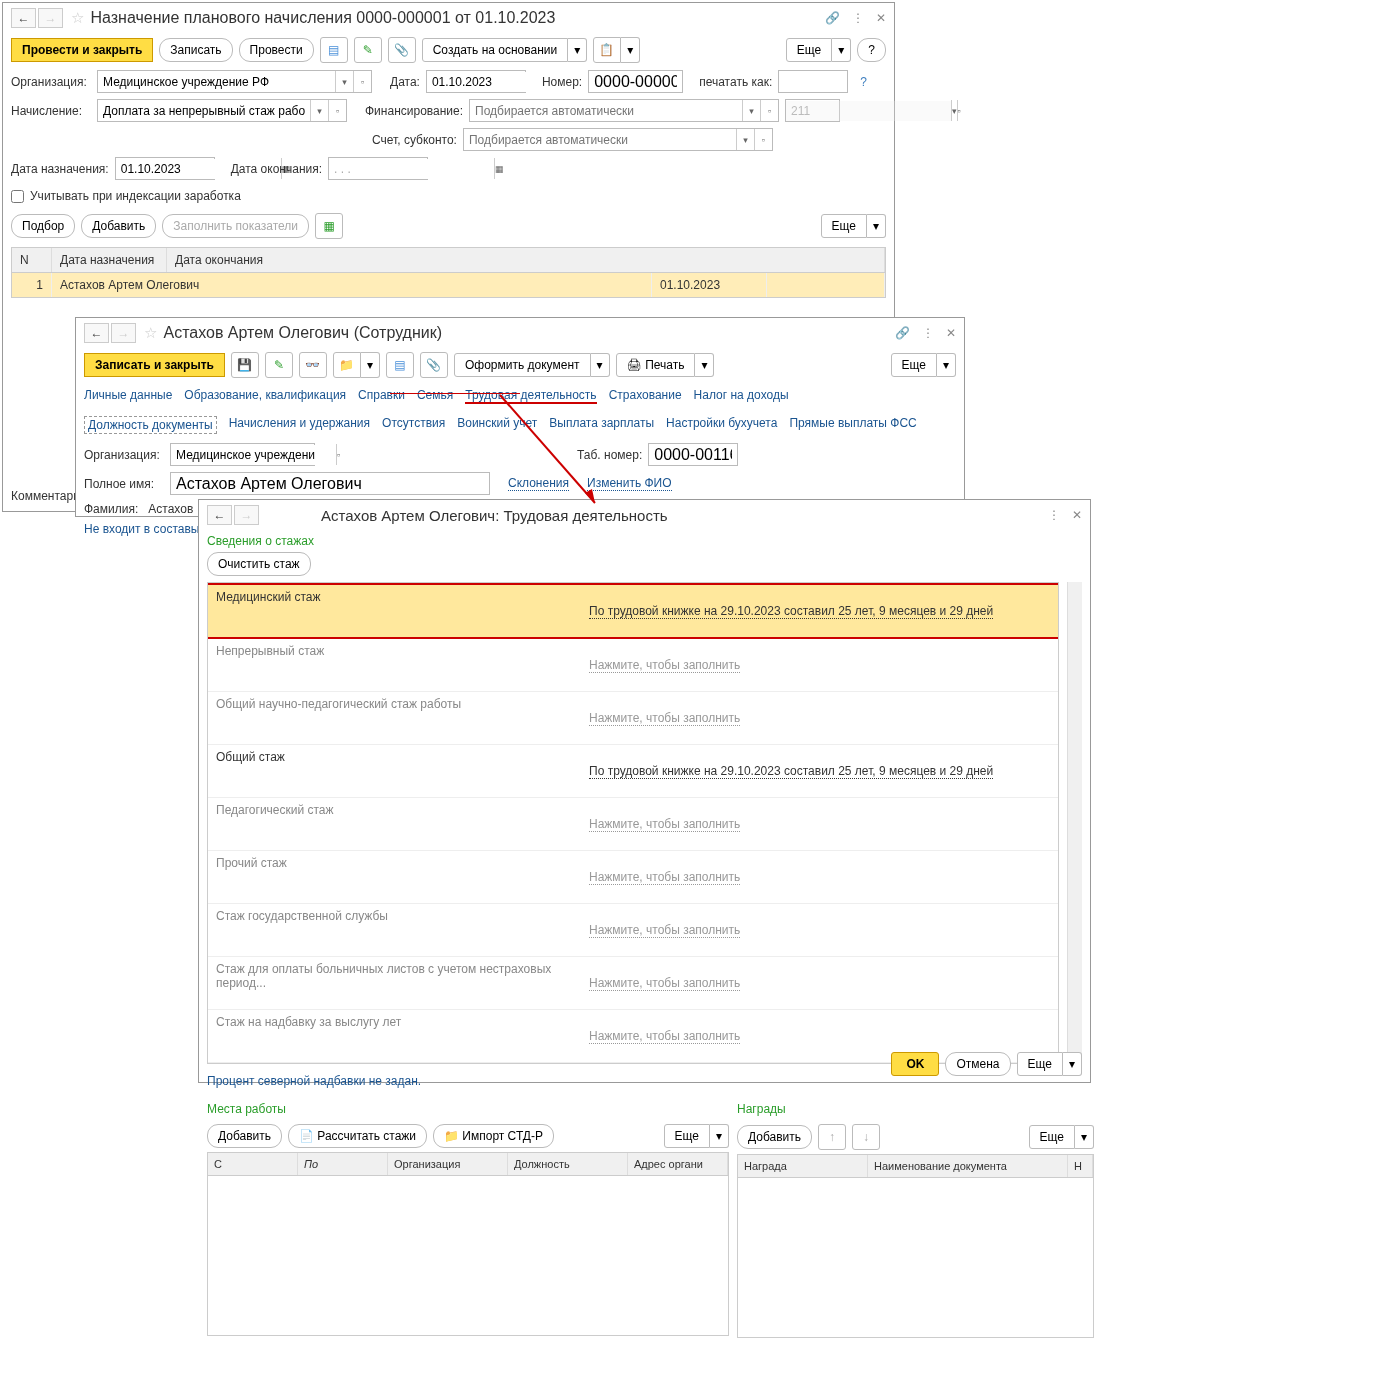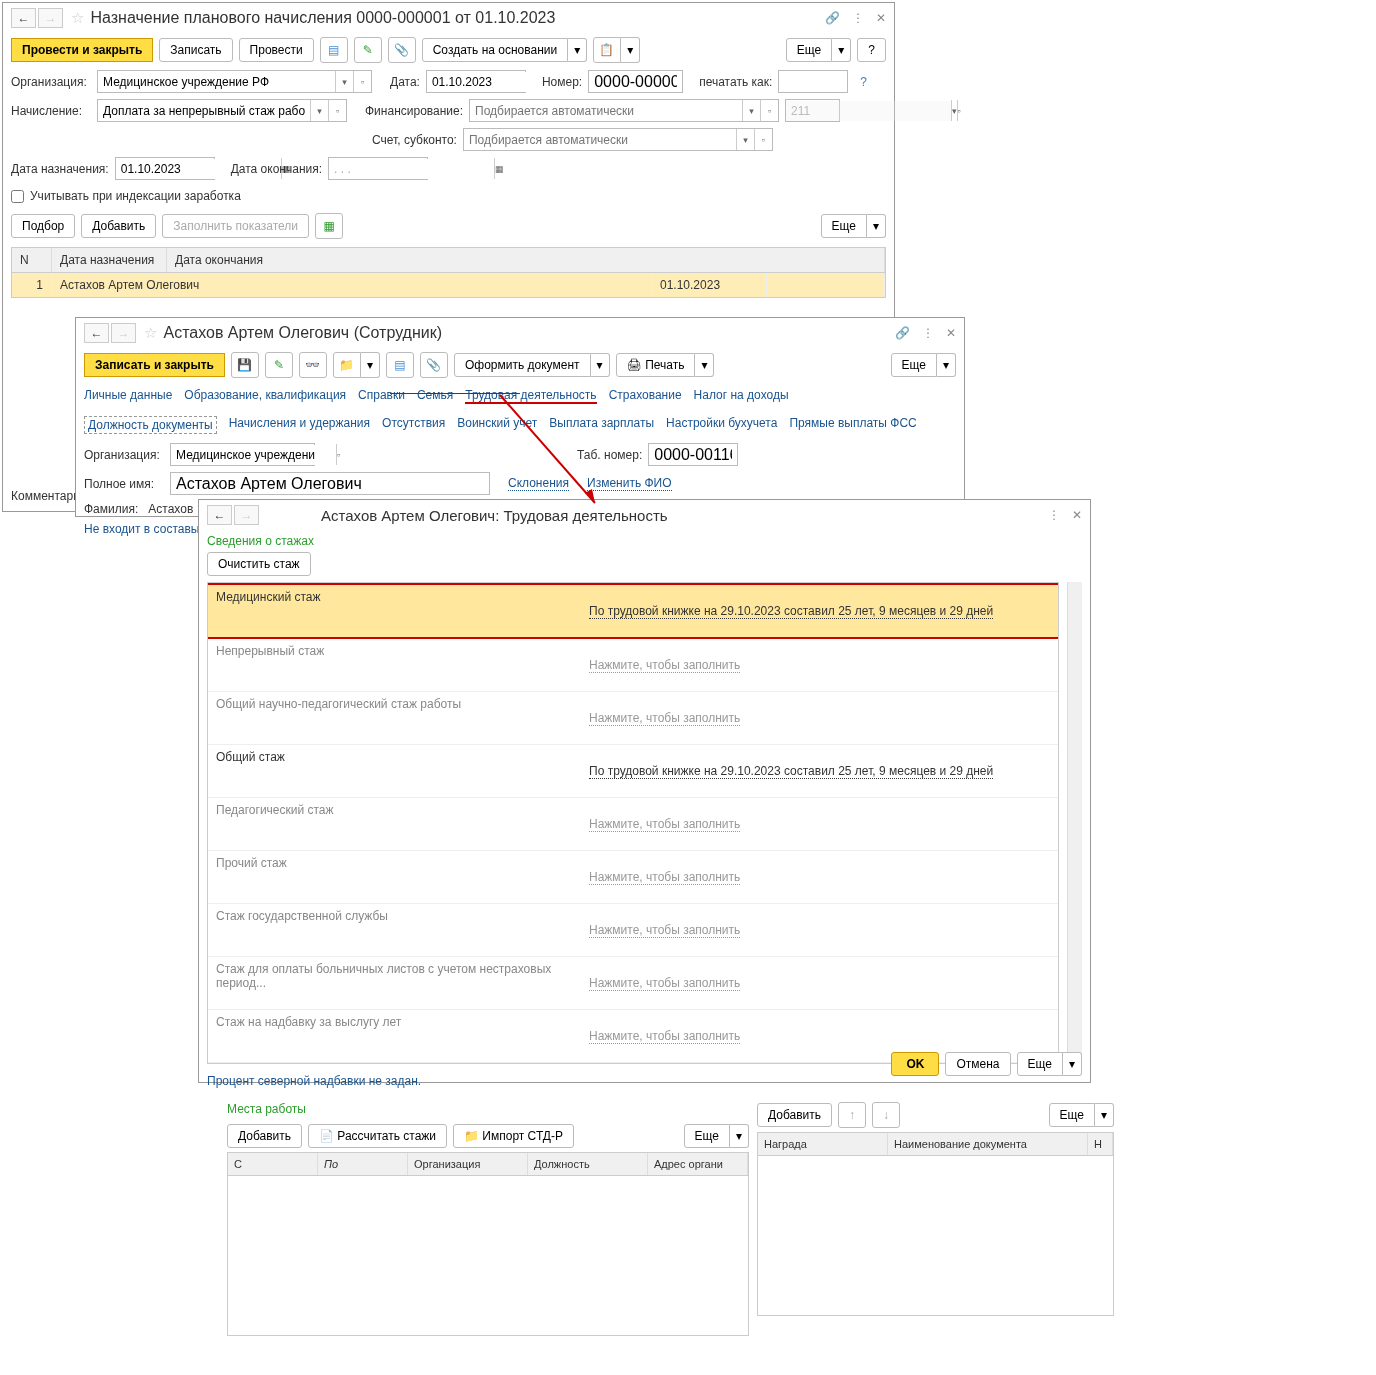--- a/index.html
+++ b/index.html
@@ -9,21 +9,21 @@
 .w2 { left: 75px; top: 317px; width: 890px; height: 200px; }
 .w3 { left: 198px; top: 499px; width: 893px; height: 584px; }
 .titlebar { display: flex; align-items: center; padding: 4px 8px; height: 30px; }
 .nav-btn { width: 25px; height: 20px; border: 1px solid #ccc; background: #f8f8f8; display: inline-flex; align-items: center; justify-content: center; margin-right: 2px; cursor: pointer; }
 .star { color: #ccc; font-size: 15px; margin: 0 6px; }
 .title { font-size: 16px; font-weight: normal; flex: 1; }
 .title-icons { display: flex; gap: 12px; align-items: center; color: #888; }
 .title-icons span { cursor: pointer; }
 .toolbar { display: flex; align-items: center; padding: 4px 8px; gap: 6px; flex-wrap: wrap; }
 .btn-yellow { background: #ffdd44; border: 1px solid #cc9900; padding: 4px 10px; font-weight: bold; font-size: 12px; cursor: pointer; }
-.btn { background: #fff; border: 1px solid #bbb; padding: 4px 10px; font-size: 12px; cursor: pointer; border-radius: 3px; }
+.btn { background: #fff; border: 1px solid #bbb; padding: 4px 10px; font-size: 12px; cursor: pointer; border-radius: 11px; }
 .btn-sm { padding: 3px 6px; }
 .btn-icon { width: 28px; height: 26px; border: 1px solid #bbb; background: #fff; display: inline-flex; align-items: center; justify-content: center; cursor: pointer; border-radius: 3px; }
 .btn-group { display: flex; }
 .btn-group > * { border-radius: 0; }
 .btn-group > *:first-child { border-radius: 3px 0 0 3px; }
 .btn-group > *:last-child { border-radius: 0 3px 3px 0; border-left: none; }
 .form-row { display: flex; align-items: center; padding: 3px 8px; gap: 6px; }
 .form-label { min-width: 80px; }
 .input { border: 1px solid #bbb; padding: 3px 5px; font-size: 16px; height: 23px; }
 .input-dd { border: 1px solid #bbb; height: 23px; display: flex; align-items: center; }
@@ -46,21 +46,21 @@
 .disabled-btn { color: #aaa; }
 .section-h { color: #2a9d2a; padding: 4px 8px; font-size: 12px; }
 .stazh-table { margin: 0 8px; border: 1px solid #ccc; }
 .stazh-row { display: flex; border-bottom: 1px solid #eee; gap: 8px; }
 .stazh-row.highlight { background: #ffe89d; border-top: 2px solid #cc0000; border-bottom: 2px solid #cc0000; }
 .stazh-label { width: 365px; padding: 5px 8px; color: #888; }
 .stazh-label.active { color: #333; }
 .stazh-val { flex: 1; padding: 19px 8px; }
 .fill-link { color: #999; border-bottom: 1px dotted #999; cursor: pointer; }
 .val-link { color: #333; border-bottom: 1px dotted #333; cursor: pointer; }
-.places { display: flex; padding: 0 8px; gap: 8px; margin-left: 20px; }
+.places { display: flex; padding: 0 8px; gap: 8px; }
 .places-left { flex: 1.4; }
 .places-right { flex: 1; }
 .places-toolbar { display: flex; gap: 6px; padding: 4px 0; align-items: center; }
 .grid-head { display: flex; background: #f0f0f0; border: 1px solid #ccc; }
 .grid-body { border: 1px solid #ccc; border-top: none; height: 160px; background: #fff; }
 .gh { padding: 5px 6px; border-right: 1px solid #ddd; font-size: 11px; }
 .footer { position: absolute; bottom: 6px; right: 8px; display: flex; gap: 6px; }
 .btn-ok { background: #ffdd44; border: 1px solid #cc9900; padding: 4px 14px; font-weight: bold; font-size: 12px; cursor: pointer; border-radius: 3px; }
 .arrow { position: absolute; pointer-events: none; }
 .scrollbar-v { width: 15px; background: #f0f0f0; border-left: 1px solid #ddd; }
@@ -368,20 +368,21 @@
       <div class="grid-head" id="places-head">
           <div class="gh" style="width: 90px;">С</div>
           <div class="gh" style="width: 90px; font-style: italic;">По</div>
           <div class="gh" style="width: 120px;">Организация</div>
           <div class="gh" style="width: 120px;">Должность</div>
           <div class="gh" style="width: 100px;">Адрес органи</div>
         </div>
       <div class="grid-body"></div>
     </div>
     <div class="places-right">
+      <div class="section-h" style="padding-left:0">Награды</div>
       <div class="places-toolbar">
         <button class="btn">Добавить</button>
         <span class="btn-icon disabled-btn">↑</span>
         <span class="btn-icon disabled-btn">↓</span>
         <span class="spacer"></span>
         <div class="btn-group">
           <button class="btn">Еще</button>
           <button class="btn btn-sm">▾</button>
         </div>
       </div>

